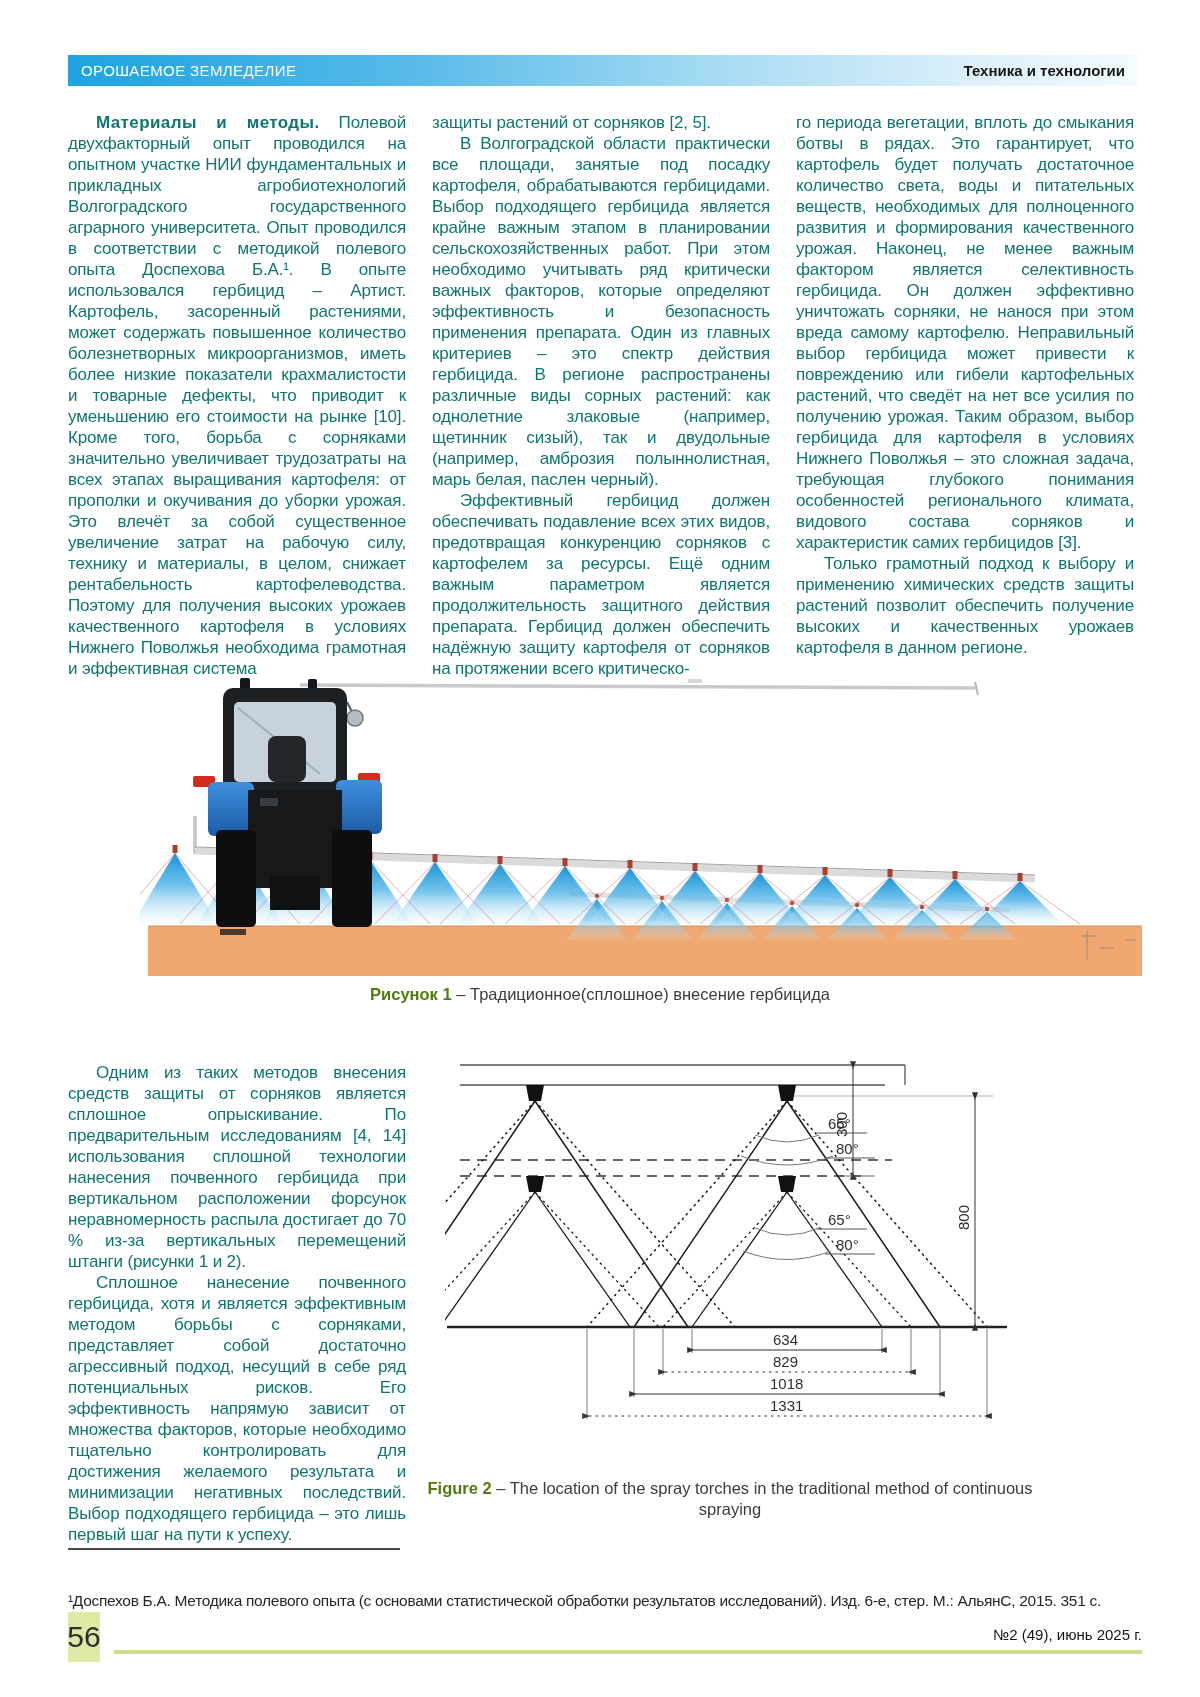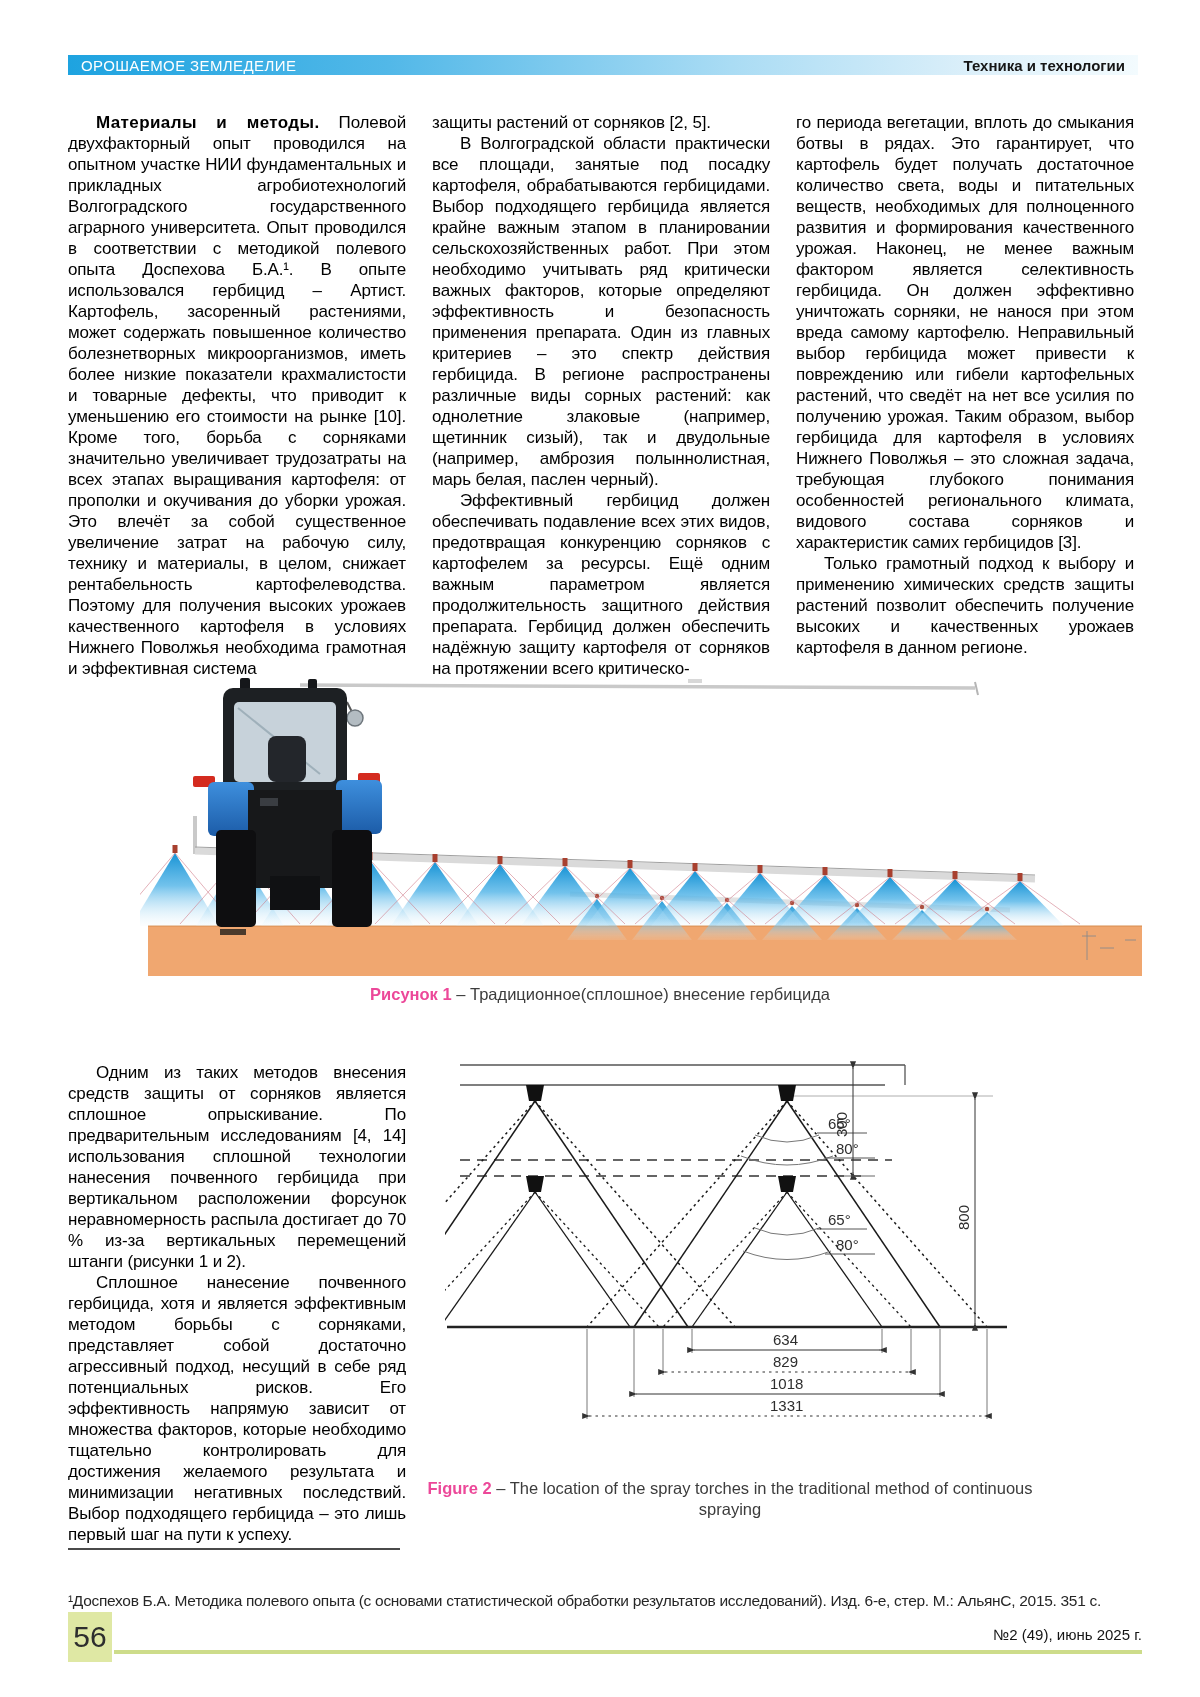--- a/index.html
+++ b/index.html
@@ -3,45 +3,45 @@
 <meta charset="utf-8">
 <style>
   * { box-sizing: border-box; }
   html,body { margin:0; padding:0; background:#ffffff; }
   .page {
     position:relative; width:1200px; height:1697px; background:#fff;
     font-family:"Liberation Sans", sans-serif; color:#3c3c3c; overflow:hidden;
   }
   
   .header-bar {
-    position:absolute; left:68px; top:55px; width:1070px; height:20px;
+    position:absolute; left:68px; top:55px; width:1070px; height:31px;
     background:linear-gradient(to right,#1ea3e0 0%, #52b8e8 30%, #aadcf4 62%, #ddf0fa 85%, #f3fbfe 100%);
     display:flex; align-items:center; justify-content:space-between; padding:0 13px;
   }
   .header-left { color:#ffffff; font-size:15px; letter-spacing:.4px; }
   .header-right { color:#161616; font-size:15px; font-weight:bold; }
   
   .col {
     position:absolute; width:338px; text-align:justify;
-    font-size:17px; line-height:21px; letter-spacing:-0.15px; color:#000000;
+    font-size:17px; line-height:21px; letter-spacing:-0.15px; color:#0f766e;
   }
   .col p { margin:0; text-indent:28px; }
   .col p.cont { text-indent:0; }
   .lead { font-weight:bold; letter-spacing:.4px; }
   
   .caption { position:absolute; text-align:center; font-size:16.5px; line-height:21px; color:#3c3c3c; }
   .caption p { margin:0; }
-  .caption b { color:#ec4899; }
+  .caption b { color:#4d7c0f; }
   
   .fig { position:absolute; }
   
   .footnote-rule { position:absolute; left:68px; top:1548px; width:332px; height:2px; background:#4a4a4a; }
   .footnote { position:absolute; left:68px; top:1560px; width:1074px; font-size:15.5px; line-height:20px; color:#262626; letter-spacing:-0.3px;margin-top:31px; }
   
-  .pagenum-box { position:absolute; left:68px; top:1612px; width:44px; height:50px; background:#dfe8a4;
+  .pagenum-box { position:absolute; left:68px; top:1612px; width:32px; height:50px; background:#dfe8a4;
     display:flex; align-items:center; justify-content:center; font-size:30px; color:#2e2e2e; }
   .footer-rule { position:absolute; left:114px; top:1650px; width:1028px; height:4px; background:#cddc8a; }
   .footer-issue { position:absolute; right:58px; top:1626px; font-size:15px; color:#141414;text-align:right; }
   svg text { font-family:"Liberation Sans", sans-serif; }
 </style>
 </head>
 <body>
 
 <div class="page">
 

